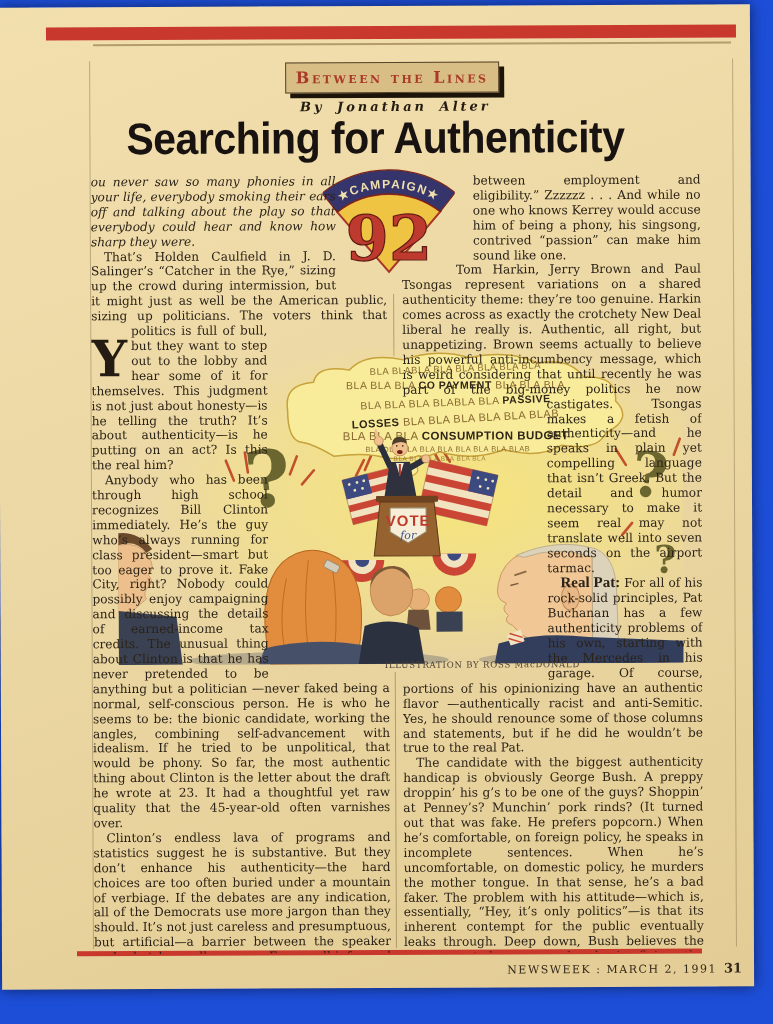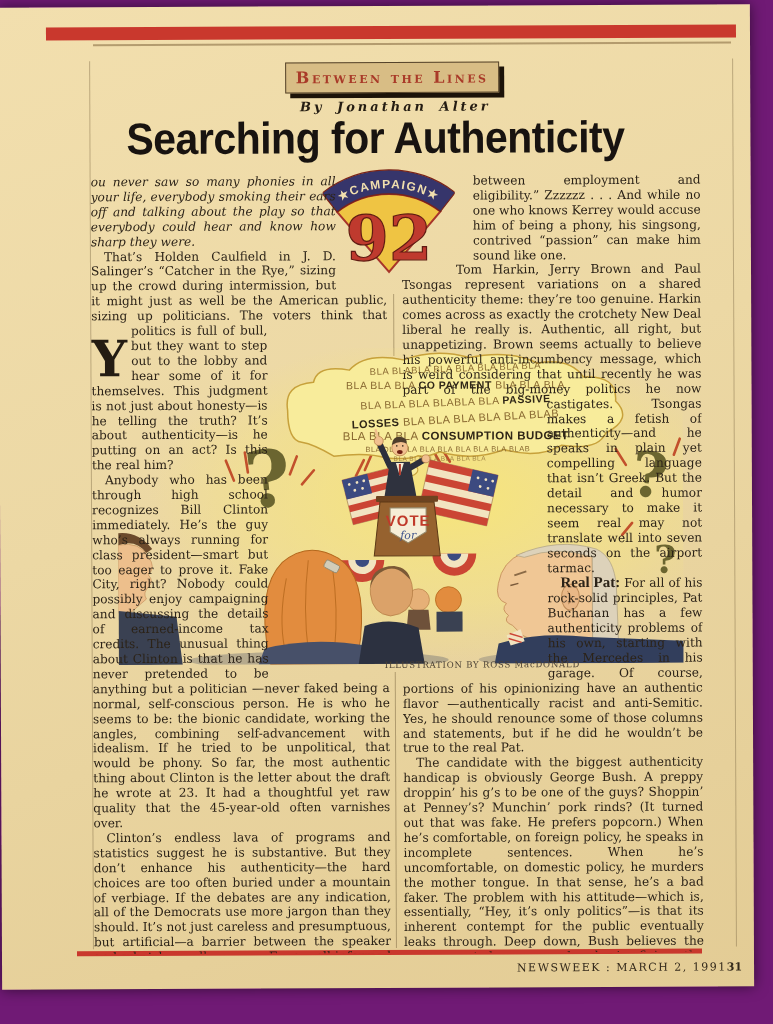--- a/index.html
+++ b/index.html
@@ -1,18 +1,18 @@
 <!DOCTYPE html>
 <html><head>
 <meta charset="utf-8">
 <style>
   html,body{margin:0;padding:0;}
   body{background:#241809;width:773px;height:1024px;overflow:hidden;
        font-family:"DejaVu Serif", serif;}
-  .stage{position:relative;width:773px;height:1024px;background:#701a75;}
+  .stage{position:relative;width:773px;height:1024px;background:#1d4ed8;}
   .page{position:absolute;left:0;top:6px;width:752px;height:982px;
         background:linear-gradient(160deg,#f2dfae 0%,#ecd8a4 45%,#e3cc95 100%);
         transform:rotate(-0.25deg);transform-origin:50% 50%;
         box-shadow:0 0 14px rgba(0,0,0,.55);}
   
   .bar-top{position:absolute;left:48px;top:20px;width:690px;height:13px;background:#c9382d;}
   .bar-top-line{position:absolute;left:95px;top:37px;width:638px;height:2px;background:#8a6f46;opacity:.6;}
   .rule-left{position:absolute;left:91px;top:54px;width:1px;height:888px;background:#8a764f;opacity:.5;}
   .rule-right{position:absolute;left:734px;top:54px;width:1px;height:888px;background:#8a764f;opacity:.5;}
   .divider-a{position:absolute;left:394px;top:288px;width:1px;height:62px;background:#8a764f;opacity:.6;}
@@ -61,21 +61,21 @@
   .bub{font-family:"Liberation Sans",sans-serif;fill:#8a6a32;letter-spacing:.5px;text-anchor:middle;}
   .bub .bub-bold{font-weight:bold;fill:#2f2617;}
   .vote-txt{font-family:"Liberation Sans",sans-serif;font-weight:bold;font-size:15px;
       fill:#c03a2a;letter-spacing:1px;text-anchor:middle;}
   .for-txt{font-family:"DejaVu Serif",serif;font-style:italic;font-size:11px;
       fill:#3f548c;text-anchor:middle;}
   .qm{font-family:"DejaVu Serif",serif;font-weight:bold;fill:#6b6530;text-anchor:middle;}
   .caption{position:absolute;left:384px;top:654px;font-size:8.5px;letter-spacing:.8px;color:#4a4034;}
   .footer{position:absolute;left:402px;top:956px;width:338px;text-align:right;
       font-size:11px;letter-spacing:1.5px;color:#33291b;white-space:nowrap;}
-  .footer .page-num{font-weight:bold;font-size:11px;letter-spacing:0;margin-left:0;}
+  .footer .page-num{font-weight:bold;font-size:13px;letter-spacing:0;margin-left:7px;}
 </style>
 </head>
 <body>
 
 <div class="stage">
   <div class="page">
 
     <div class="bar-top"></div>
     <div class="bar-top-line"></div>
     <div class="rule-left"></div>

